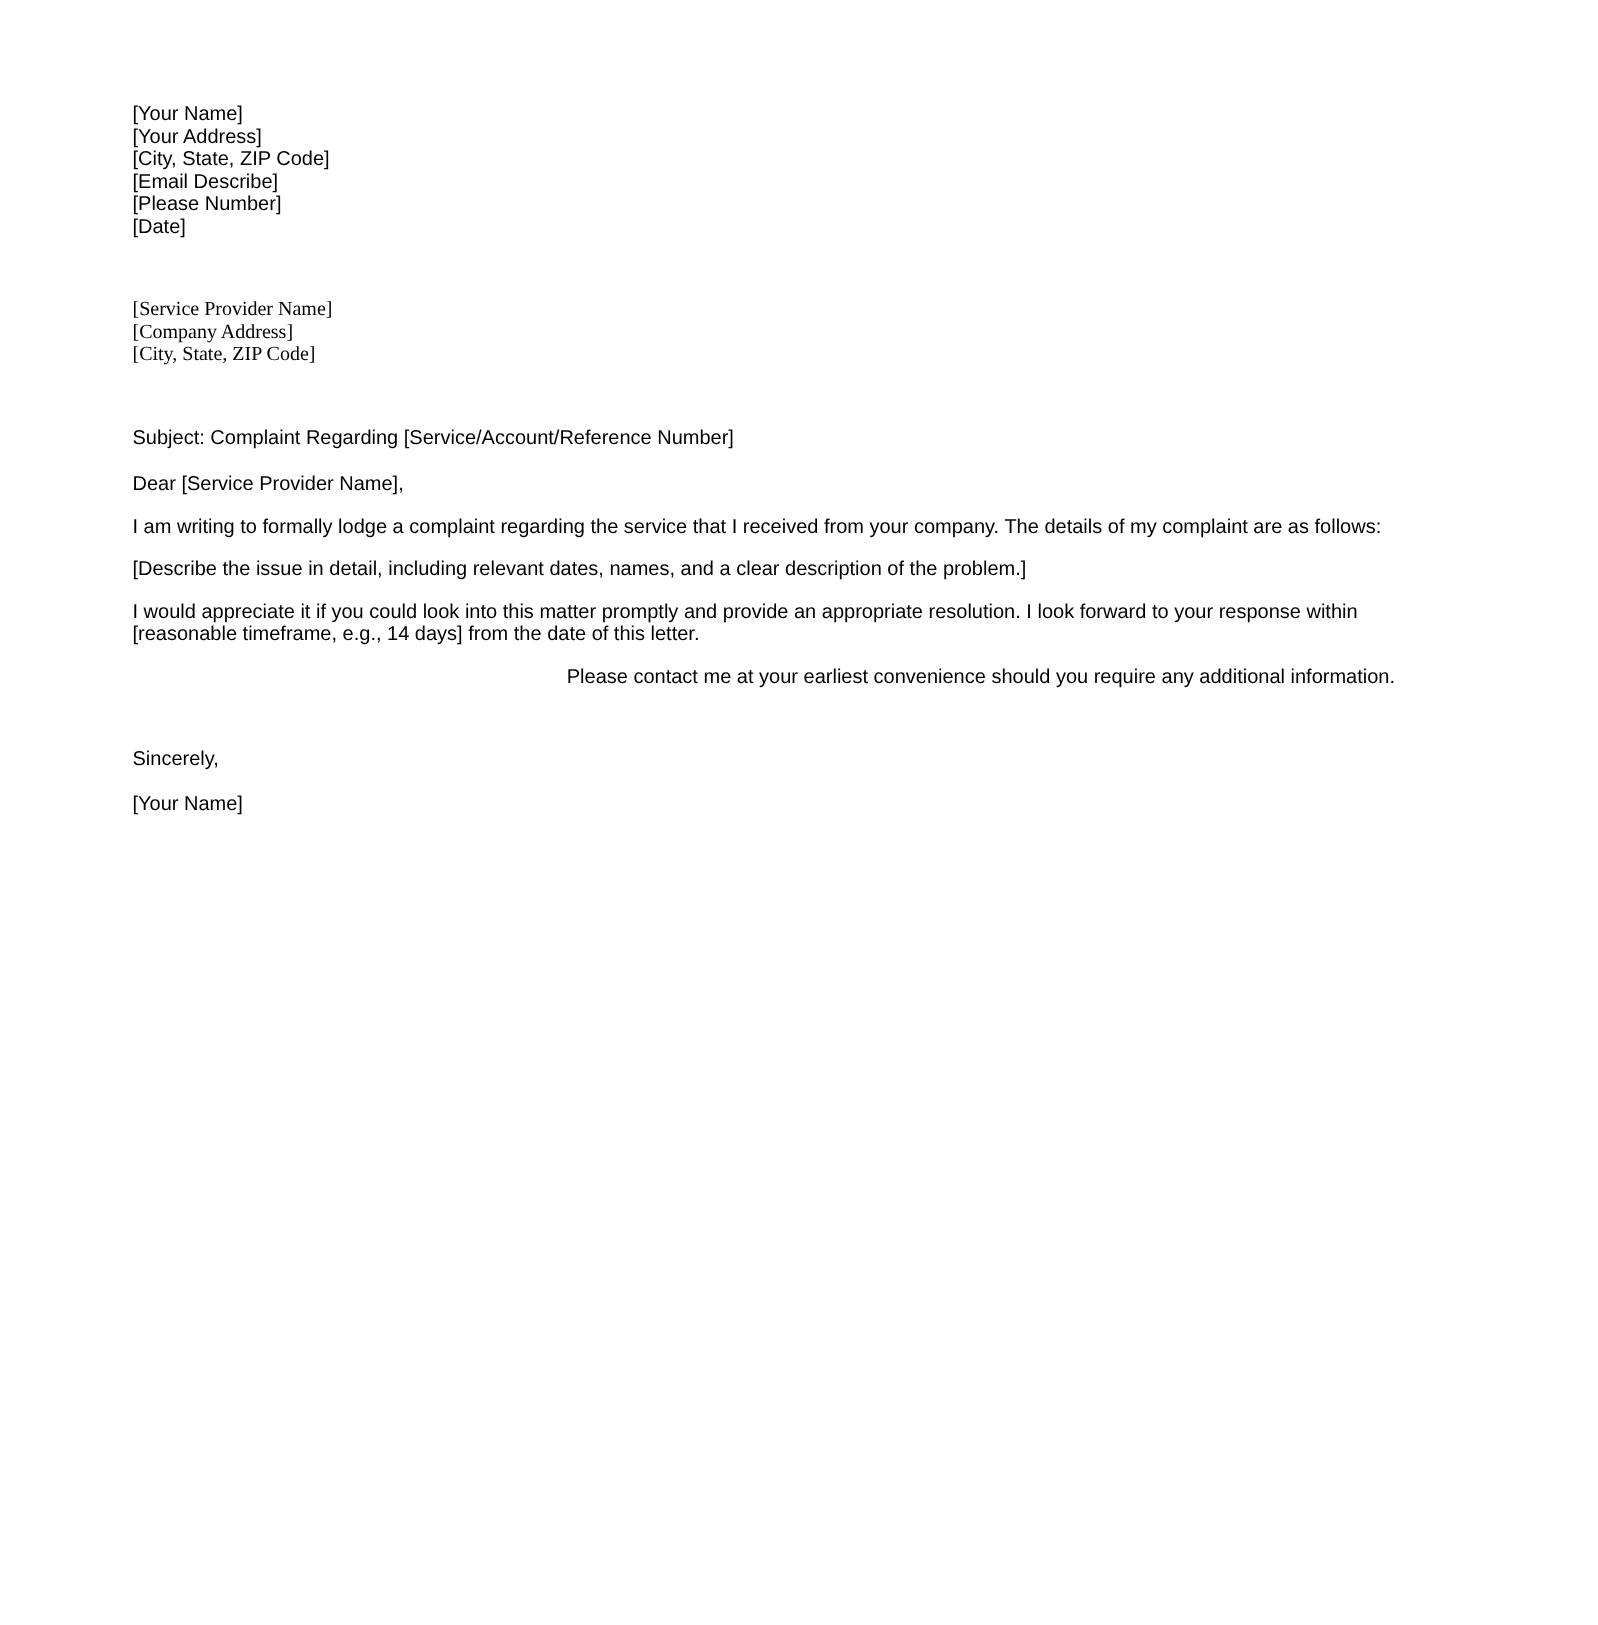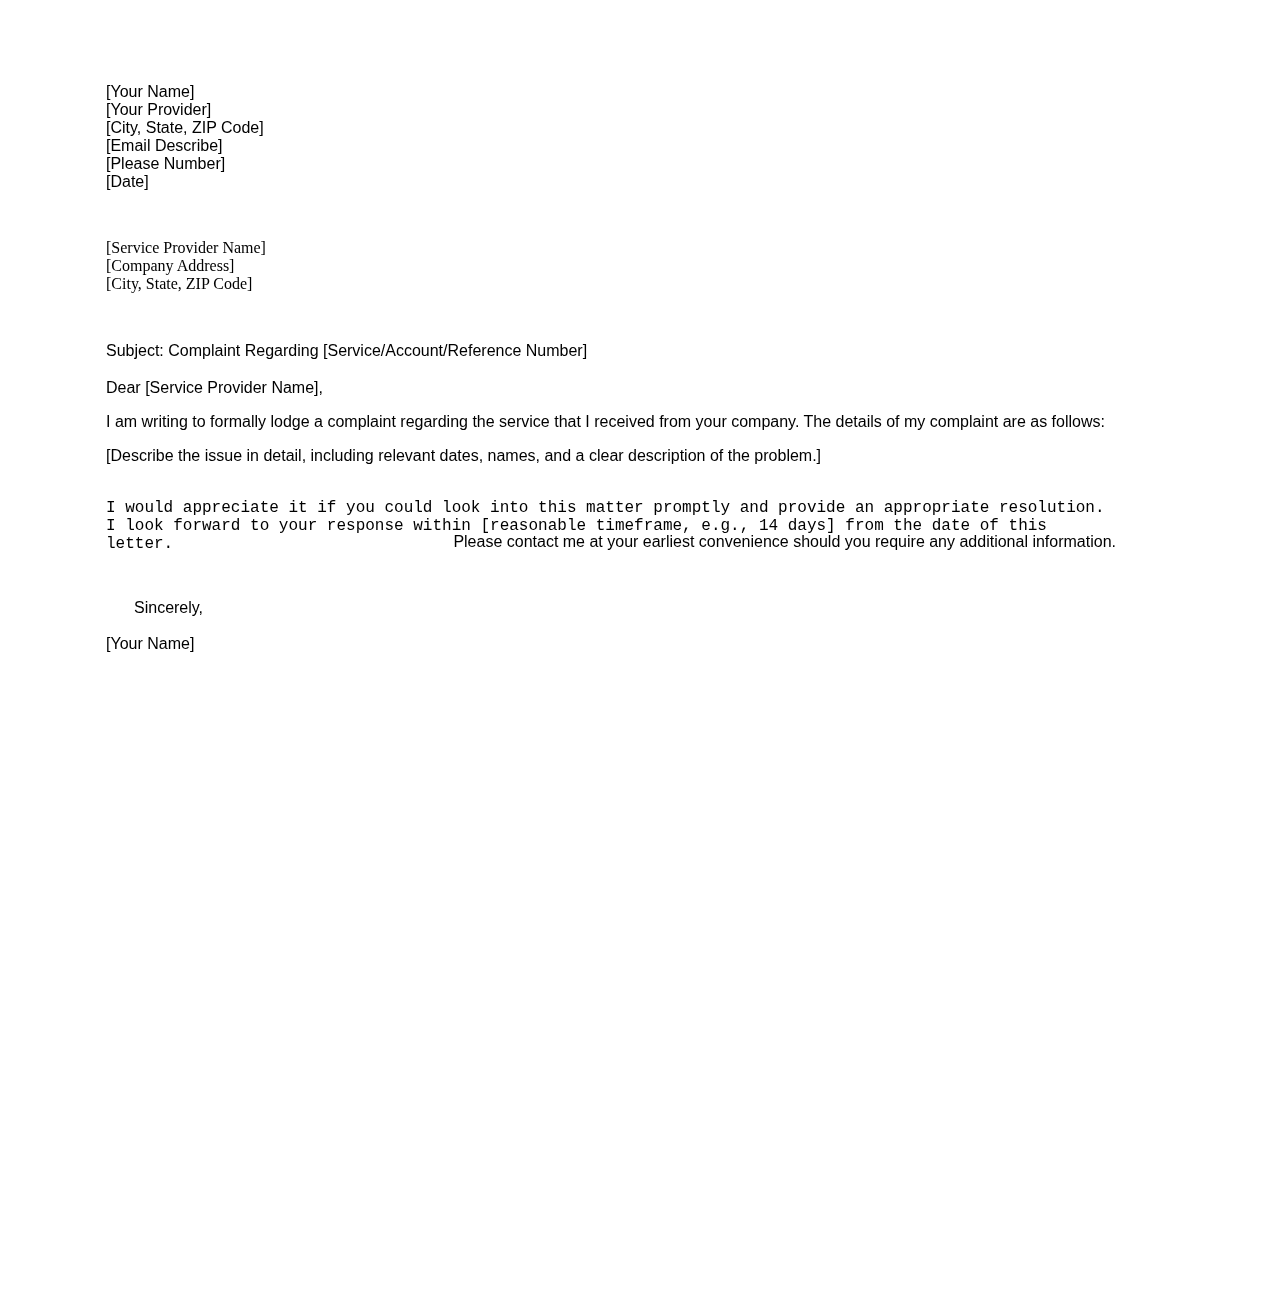--- a/index.html
+++ b/index.html
@@ -26,42 +26,42 @@
     .block { position: absolute; left: 0; }
     .para { position: absolute; left: 0; width: 1010px; white-space: normal; }
   </style>
 </head>
 <body>
 
 <div class="page">
 
   <div class="block" style="top:0px;">
     <span class="line">[Your Name]</span>
-    <span class="line">[Your Provider]</span>
+    <span class="line">[Your Address]</span>
     <span class="line">[City, State, ZIP Code]</span>
     <span class="line">[Email Describe]</span>
     <span class="line">[Please Number]</span>
     <span class="line">[Date]</span>
   </div>
 
   <div class="block" style="top:156px;font-family:Liberation Serif, serif;">
     <span class="line">[Service Provider Name]</span>
     <span class="line">[Company Address]</span>
     <span class="line">[City, State, ZIP Code]</span>
   </div>
 
   <div class="block line" style="top:259px;">Subject: Complaint Regarding [Service/Account/Reference Number]</div>
 
   <div class="block line" style="top:296px;">Dear [Service Provider Name],</div>
 
   <div class="para" style="top:330px;">I am writing to formally lodge a complaint regarding the service that I received from your company. The details of my complaint are as follows:</div>
 
   <div class="para" style="top:364px;">[Describe the issue in detail, including relevant dates, names, and a clear description of the problem.]</div>
 
-  <div class="para" style="top:416px;font-family:Liberation Mono, monospace;">I would appreciate it if you could look into this matter promptly and provide an appropriate resolution. I look forward to your response within [reasonable timeframe, e.g., 14 days] from the date of this letter.</div>
+  <div class="para" style="top:398px;">I would appreciate it if you could look into this matter promptly and provide an appropriate resolution. I look forward to your response within [reasonable timeframe, e.g., 14 days] from the date of this letter.</div>
 
   <div class="para" style="top:450px;text-align:right;">Please contact me at your earliest convenience should you require any additional information.</div>
 
-  <div class="block line" style="top:516px;margin-left:28px;">Sincerely,</div>
+  <div class="block line" style="top:516px;">Sincerely,</div>
 
   <div class="block line" style="top:552px;">[Your Name]</div>
 
 </div>
 
 </body></html>

